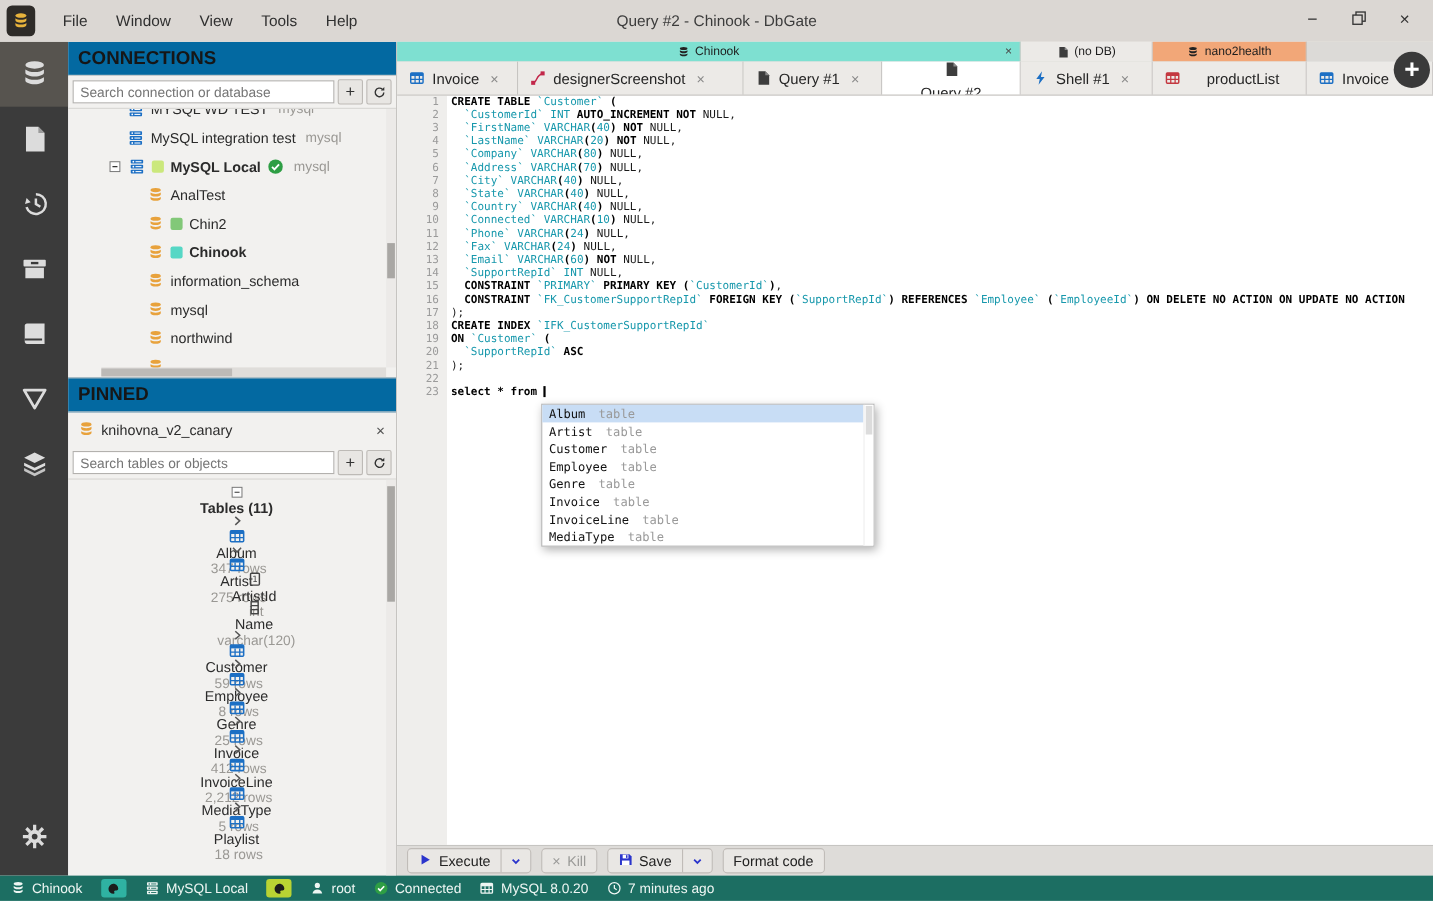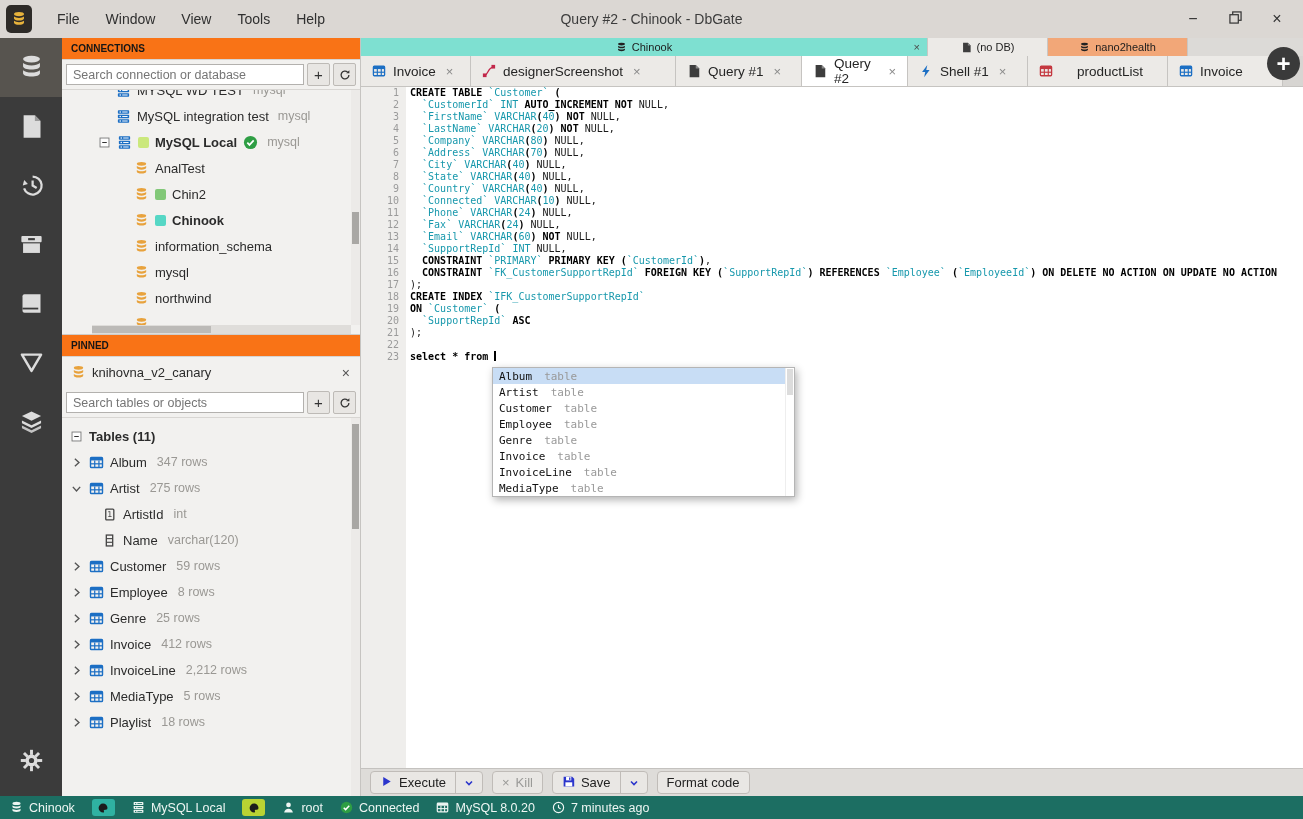--- a/index.html
+++ b/index.html
@@ -19,21 +19,21 @@
   
   .main { flex:1; display:flex; min-height:0; }
 
   .iconbar { width:62px; background:#3b3b3b; display:flex; flex-direction:column; flex:none; }
   .iconbar-item { height:59px; display:flex; align-items:center; justify-content:center; }
   .iconbar-item svg { width:27px; height:27px; }
   .iconbar-item.active { background:#57544f; }
   .iconbar-item.gear { margin-top:auto; margin-bottom:6px; }
 
   .leftpanel { width:299px; background:#f2f1ef; border-right:1px solid #c6c4c1; display:flex; flex-direction:column; flex:none; font-size:13px; color:#2b2b2b; }
-  .section-header { font-weight:bold; font-size:10px; padding:5px 9px; border-bottom:1px solid #d6d4d1; border-top:1px solid #cfcdca; color:#161616; flex:none; background:#f97316; }
+  .section-header { font-weight:bold; font-size:17px; padding:5px 9px; border-bottom:1px solid #d6d4d1; border-top:1px solid #cfcdca; color:#161616; flex:none; background:#0369a1; }
   .section-header:first-child { border-top:none; }
   .search-row { display:flex; padding:3px 4px; gap:3px; border-bottom:1px solid #d8d6d3; flex:none; align-items:center; }
   .search-input { flex:1; height:21px; border:1px solid #b3b1ae; background:#fff; font-size:12.5px; padding:0 6px; color:#ef4444; font-family:inherit; min-width:0; }
   .mini-btn { width:23px; height:23px; background:#e8e6e3; border:1px solid #bdbab6; display:flex; align-items:center; justify-content:center; font-size:15px; color:#333; border-radius:2px; flex:none; }
   .mini-btn svg { width:12px; height:12px; }
 
   .conn-list { height:244px; overflow:hidden; position:relative; flex:none;margin-left:30px; }
   .tree-scroll-v { position:absolute; right:0; top:0; bottom:9px; width:9px; background:#eceae8; }
   .tree-scroll-v .thumb { position:absolute; left:1px; right:1px; background:#a9a7a4; }
   .tree-scroll-h { position:absolute; left:0; right:9px; bottom:0; height:9px; background:#dfddda; }
@@ -49,21 +49,21 @@
   .icon15 { width:15px; height:15px; display:flex; }
   .icon15 svg { width:15px; height:15px; }
   .icon13 { width:13px; height:13px; display:flex; }
   .icon13 svg { width:13px; height:13px; }
   .csq { width:11px; height:11px; border-radius:2px; flex:none; }
 
   .pinned-row { height:31px; display:flex; align-items:center; gap:6px; padding:0 10px 0 9px; flex:none; }
   .pinned-row .x { margin-left:auto; color:#555; font-size:14px; }
 
   .tables-area { flex:1; overflow:hidden; position:relative; padding-top:5px; }
-  .trow { height:26px; display:flex; align-items:center; gap:6px; padding-left:8px; white-space:nowrap; }
+  .trow { height:26px; display:flex; align-items:center; gap:0; padding-left:8px; white-space:nowrap;flex-direction:column; }
   .trow .meta { color:#9a9894; font-size:12.5px; margin-left:4px; }
   .trow.col { padding-left:40px; }
   .chev { width:13px; height:13px; display:flex; flex:none; }
   .chev svg { width:13px; height:13px; }
 
   
   .editor-col { flex:1; display:flex; flex-direction:column; min-width:0; background:#fff; }
   .groups-row { height:18px; display:flex; background:#dcdad7; flex:none; font-size:11px; }
   .group-seg { display:flex; align-items:center; justify-content:center; gap:5px; border-right:1px solid #c9c7c4; color:#1d1d1d; position:relative; flex:none; }
   .group-seg .gicon { width:11px; height:11px; display:flex; }
@@ -689,21 +689,21 @@
         <div class="tab" style="width: 126px;">
           <span class="ticon">
             <svg viewBox="0 0 16 16">
               <path d="M3 1h7l4 4v10H3z" fill="#3d3d3d"></path>
               <path d="M10 1l4 4h-4z" fill="#8a8a8a"></path>
             </svg>
           </span>
           <span>Query #1</span>
           <span class="close">×</span>
         </div>
-        <div class="tab active" style="width: 106px;">
+        <div class="tab active" style="width: 126px; flex-direction: column;">
           <span class="ticon">
             <svg viewBox="0 0 16 16">
               <path d="M3 1h7l4 4v10H3z" fill="#3d3d3d"></path>
               <path d="M10 1l4 4h-4z" fill="#8a8a8a"></path>
             </svg>
           </span>
           <span>Query #2</span>
           <span class="close">×</span>
         </div>
         <div class="tab" style="width: 120px;">

